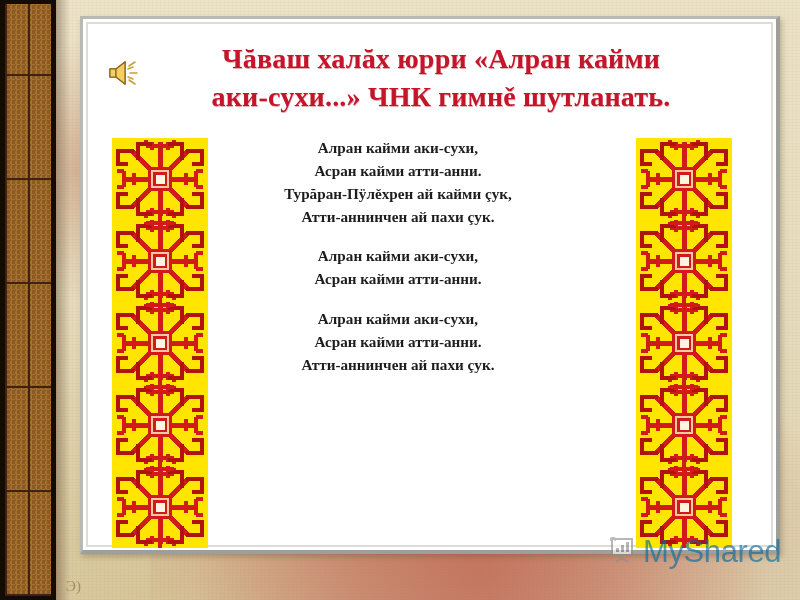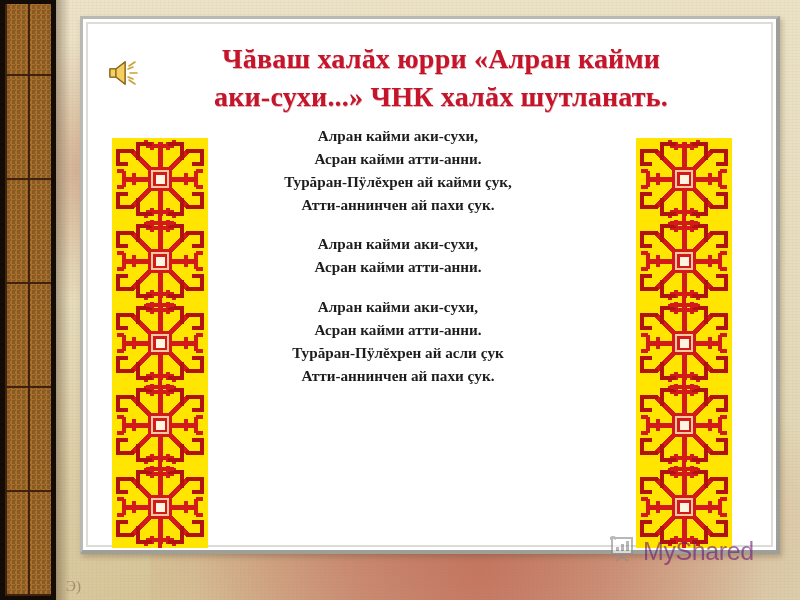--- a/index.html
+++ b/index.html
@@ -128,21 +128,21 @@
     background: #ffe500;
     overflow: hidden;
   }
   .ornament.left  { left: 24px; }
   .ornament.right { left: 548px; }
   .ornament svg { display: block; }
 
   
   .lyrics {
     position: absolute;
-    left: 140px; top: 100px;
+    left: 140px; top: 112px;
     width: 340px;
     text-align: center;
     color: #1d1d1d;
     font-family: "Liberation Serif", "DejaVu Serif", serif;
     font-weight: bold;
     font-size: 15.2px;
     line-height: 1.52;
   }
   .stanza { margin-bottom: 16px; }
   .stanza:last-child { margin-bottom: 0; }
@@ -152,22 +152,22 @@
   .watermark {
     position: absolute;
     left: 608px; top: 534px;
     display: flex;
     align-items: center;
     gap: 5px;
     opacity: .62;
   }
   .watermark .wm-text {
     font-family: "Liberation Sans", "DejaVu Sans", sans-serif;
-    font-size: 25px;
-    color: #701a75;
+    font-size: 31px;
+    color: #0369a1;
     letter-spacing: -.4px;
   }
 
   .corner-mark {
     position: absolute;
     left: 66px; top: 578px;
     font-family: "Liberation Serif", serif;
     font-size: 15px;
     color: rgba(120,95,65,.55);
   }
@@ -204,21 +204,21 @@
               <line x1="23" y1="24" x2="29" y2="28"></line>
               <line x1="22" y1="13" x2="27" y2="11"></line>
               <line x1="22" y1="21" x2="27" y2="23"></line>
             </g>
           </g>
         </svg>
       </span>
 
       <div class="title">
         <div>Чăваш халăх юрри «Алран кайми</div>
-        <div>аки-сухи...» ЧНК халăх шутланать.</div>
+        <div>аки-сухи...» ЧНК гимнě шутланать.</div>
       </div>
 
       <div class="ornament left">
         <svg width="96" height="410" viewBox="0 0 96 410" shape-rendering="crispEdges">
           <rect x="0" y="0" width="96" height="410" fill="#FFE500"></rect>
           <defs>
             <g id="motif">
               <g fill="none" stroke="#D31A1A" stroke-width="5">
 
                 <line x1="48" y1="41" x2="20" y2="13"></line>
@@ -322,21 +322,20 @@
           <div class="line">Турăран-Пÿлěхрен ай кайми çук,</div>
           <div class="line">Атти-аннинчен ай пахи çук.</div>
         </div>
         <div class="stanza">
           <div class="line">Алран кайми аки-сухи,</div>
           <div class="line">Асран кайми атти-анни.</div>
         </div>
         <div class="stanza">
           <div class="line">Алран кайми аки-сухи,</div>
           <div class="line">Асран кайми атти-анни.</div>
-          <div class="line">Турăран-Пÿлěхрен ай асли çук</div>
           <div class="line">Атти-аннинчен ай пахи çук.</div>
         </div>
       </div>
 
     </div>
   </div>
 
   <div class="watermark">
     <span>
       <svg width="30" height="30" viewBox="0 0 30 30">

